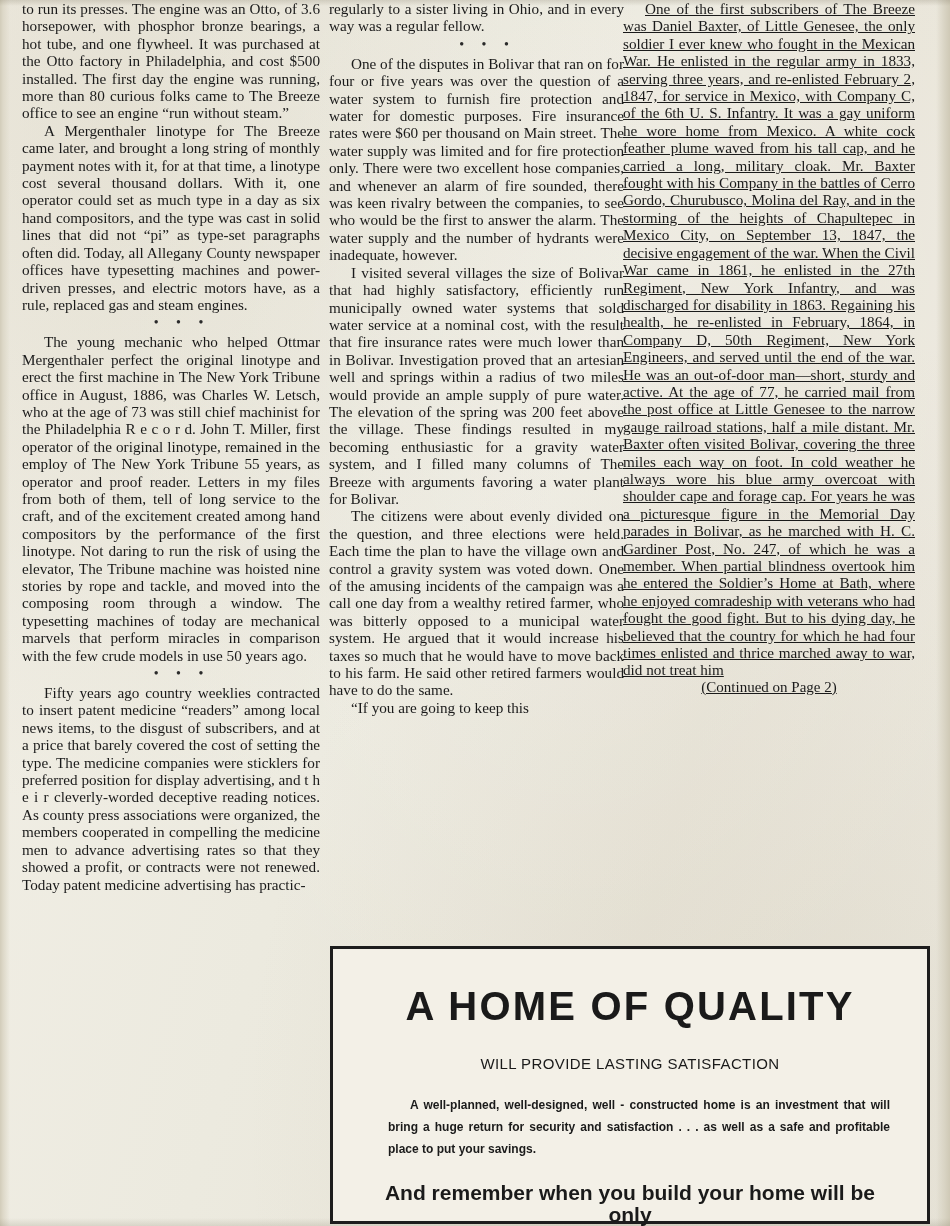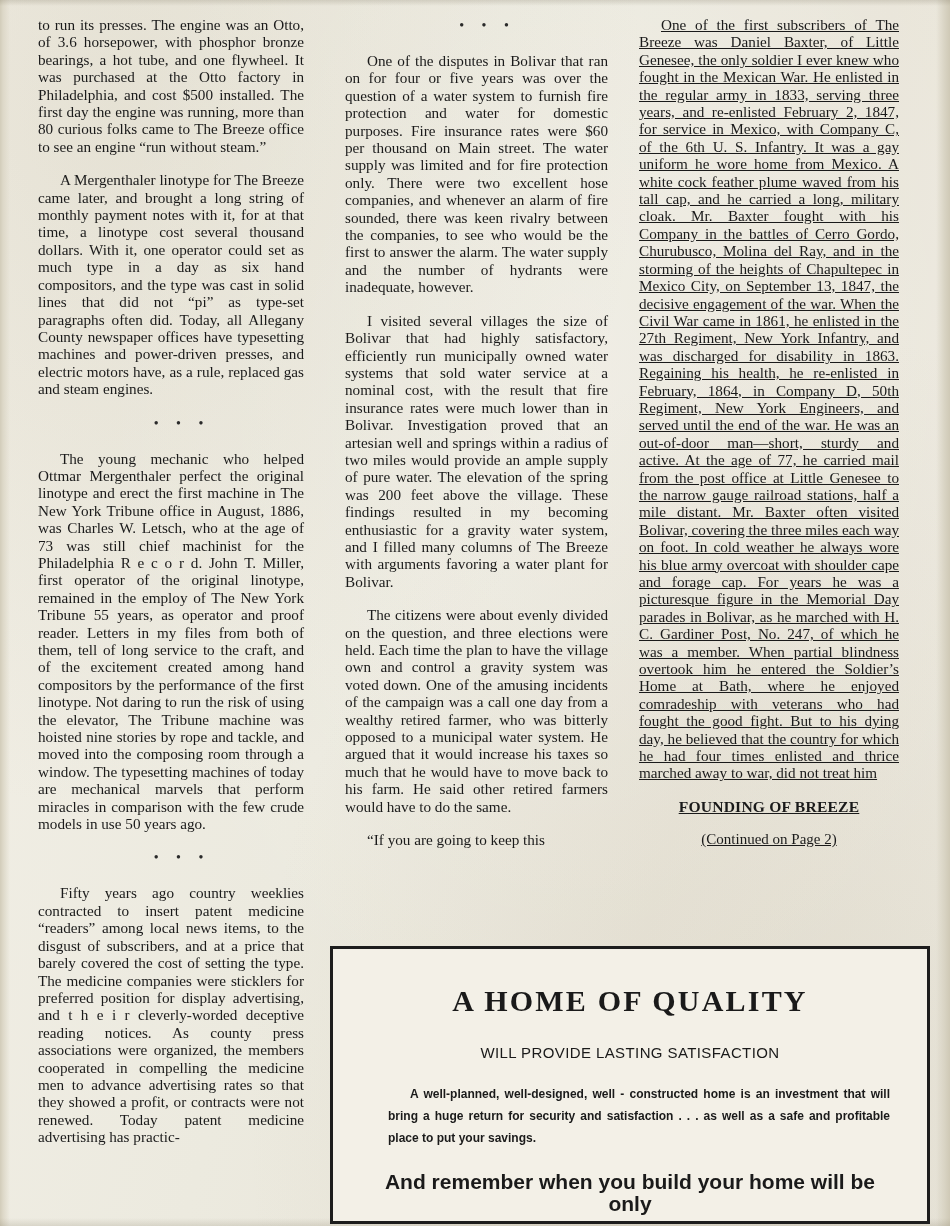--- a/index.html
+++ b/index.html
@@ -45,21 +45,21 @@
     line-height: 17.4px;
     text-align: justify;
     text-justify: inter-word;
     hyphens: none;
   }
   .col1 { left: 22px; width: 298px; }
   .col2 { left: 329px; width: 295px; }
   .col3 { left: 623px; width: 292px; text-decoration: underline; }
 
   .col p {
-    margin: 16px;
+    margin: 0;
     text-indent: 22px;
   }
   .col p.cont {
     text-indent: 0;
   }
   .dots {
     text-align: center;
     letter-spacing: 7px;
     font-size: 14px;
     line-height: 20px;
@@ -94,23 +94,23 @@
     padding: 0;
   }
   .ad-inner {
     position: absolute;
     inset: 4px;
     border: 1px solid rgba(0,0,0,0.0);
     padding: 16px 26px 0 26px;
   }
   .ad-title {
     text-align: center;
-    font-family: Liberation Serif, serif;
-    font-weight: bold;
-    font-size: 30px;
+    font-family: Liberation Sans, sans-serif;
+    font-weight: bold;
+    font-size: 40px;
     letter-spacing: 2.2px;
     margin: 14px 0 0 0;
   }
   .ad-sub {
     text-align: center;
     font-family: "Liberation Sans", sans-serif;
     font-weight: normal;
     font-size: 15px;
     letter-spacing: 0.4px;
     margin: 26px 0 0 0;
@@ -174,30 +174,30 @@
     <div class="col col1">
       <p class="cont">to run its presses. The engine was an Otto, of 3.6 horsepower, with phosphor bronze bearings, a hot tube, and one flywheel. It was purchased at the Otto factory in Philadelphia, and cost $500 installed. The first day the engine was running, more than 80 curious folks came to The Breeze office to see an engine “run without steam.”</p>
       <p>A Mergenthaler linotype for The Breeze came later, and brought a long string of monthly payment notes with it, for at that time, a linotype cost several thousand dollars. With it, one operator could set as much type in a day as six hand compositors, and the type was cast in solid lines that did not “pi” as type-set paragraphs often did. Today, all Allegany County newspaper offices have typesetting machines and power-driven presses, and electric motors have, as a rule, replaced gas and steam engines.</p>
       <p class="dots">• • •</p>
       <p>The young mechanic who helped Ottmar Mergenthaler perfect the original linotype and erect the first machine in The New York Tribune office in August, 1886, was Charles W. Letsch, who at the age of 73 was still chief machinist for the Philadelphia R e c o r d. John T. Miller, first operator of the original linotype, remained in the employ of The New York Tribune 55 years, as operator and proof reader. Letters in my files from both of them, tell of long service to the craft, and of the excitement created among hand compositors by the performance of the first linotype. Not daring to run the risk of using the elevator, The Tribune machine was hoisted nine stories by rope and tackle, and moved into the composing room through a window. The typesetting machines of today are mechanical marvels that perform miracles in comparison with the few crude models in use 50 years ago.</p>
       <p class="dots">• • •</p>
       <p>Fifty years ago country weeklies contracted to insert patent medicine “readers” among local news items, to the disgust of subscribers, and at a price that barely covered the cost of setting the type. The medicine companies were sticklers for preferred position for display advertising, and t h e i r cleverly-worded deceptive reading notices. As county press associations were organized, the members cooperated in compelling the medicine men to advance advertising rates so that they showed a profit, or contracts were not renewed. Today patent medicine advertising has practic-</p>
     </div>
 
     <div class="col col2">
+      <p class="cont">regularly to a sister living in Ohio, and in every way was a regular fellow.</p>
       <p class="dots">• • •</p>
       <p>One of the disputes in Bolivar that ran on for four or five years was over the question of a water system to furnish fire protection and water for domestic purposes. Fire insurance rates were $60 per thousand on Main street. The water supply was limited and for fire protection only. There were two excellent hose companies, and whenever an alarm of fire sounded, there was keen rivalry between the companies, to see who would be the first to answer the alarm. The water supply and the number of hydrants were inadequate, however.</p>
       <p>I visited several villages the size of Bolivar that had highly satisfactory, efficiently run municipally owned water systems that sold water service at a nominal cost, with the result that fire insurance rates were much lower than in Bolivar. Investigation proved that an artesian well and springs within a radius of two miles would provide an ample supply of pure water. The elevation of the spring was 200 feet above the village. These findings resulted in my becoming enthusiastic for a gravity water system, and I filled many columns of The Breeze with arguments favoring a water plant for Bolivar.</p>
       <p>The citizens were about evenly divided on the question, and three elections were held. Each time the plan to have the village own and control a gravity system was voted down. One of the amusing incidents of the campaign was a call one day from a wealthy retired farmer, who was bitterly opposed to a municipal water system. He argued that it would increase his taxes so much that he would have to move back to his farm. He said other retired farmers would have to do the same.</p>
       <p>“If you are going to keep this</p>
     </div>
 
     <div class="col col3">
       <p>One of the first subscribers of The Breeze was Daniel Baxter, of Little Genesee, the only soldier I ever knew who fought in the Mexican War. He enlisted in the regular army in 1833, serving three years, and re-enlisted February 2, 1847, for service in Mexico, with Company C, of the 6th U. S. Infantry. It was a gay uniform he wore home from Mexico. A white cock feather plume waved from his tall cap, and he carried a long, military cloak. Mr. Baxter fought with his Company in the battles of Cerro Gordo, Churubusco, Molina del Ray, and in the storming of the heights of Chapultepec in Mexico City, on September 13, 1847, the decisive engagement of the war. When the Civil War came in 1861, he enlisted in the 27th Regiment, New York Infantry, and was discharged for disability in 1863. Regaining his health, he re-enlisted in February, 1864, in Company D, 50th Regiment, New York Engineers, and served until the end of the war. He was an out-of-door man—short, sturdy and active. At the age of 77, he carried mail from the post office at Little Genesee to the narrow gauge railroad stations, half a mile distant. Mr. Baxter often visited Bolivar, covering the three miles each way on foot. In cold weather he always wore his blue army overcoat with shoulder cape and forage cap. For years he was a picturesque figure in the Memorial Day parades in Bolivar, as he marched with H. C. Gardiner Post, No. 247, of which he was a member. When partial blindness overtook him he entered the Soldier’s Home at Bath, where he enjoyed comradeship with veterans who had fought the good fight. But to his dying day, he believed that the country for which he had four times enlisted and thrice marched away to war, did not treat him</p>
-      <p class="heading">FOUNDING OF BREEZE</p>
       <p class="contd">(Continued on Page 2)</p>
     </div>
   </div>
 
   <div class="ad">
     <div class="ad-inner">
       <div class="ad-title">A HOME OF QUALITY</div>
       <div class="ad-sub">WILL PROVIDE LASTING SATISFACTION</div>
       <div class="ad-body">A well-planned, well-designed, well - constructed home is an investment that will bring a huge return for security and satisfaction . . . as well as a safe and profitable place to put your savings.</div>
       <div class="ad-body2">And remember when you build your home will be only</div>

